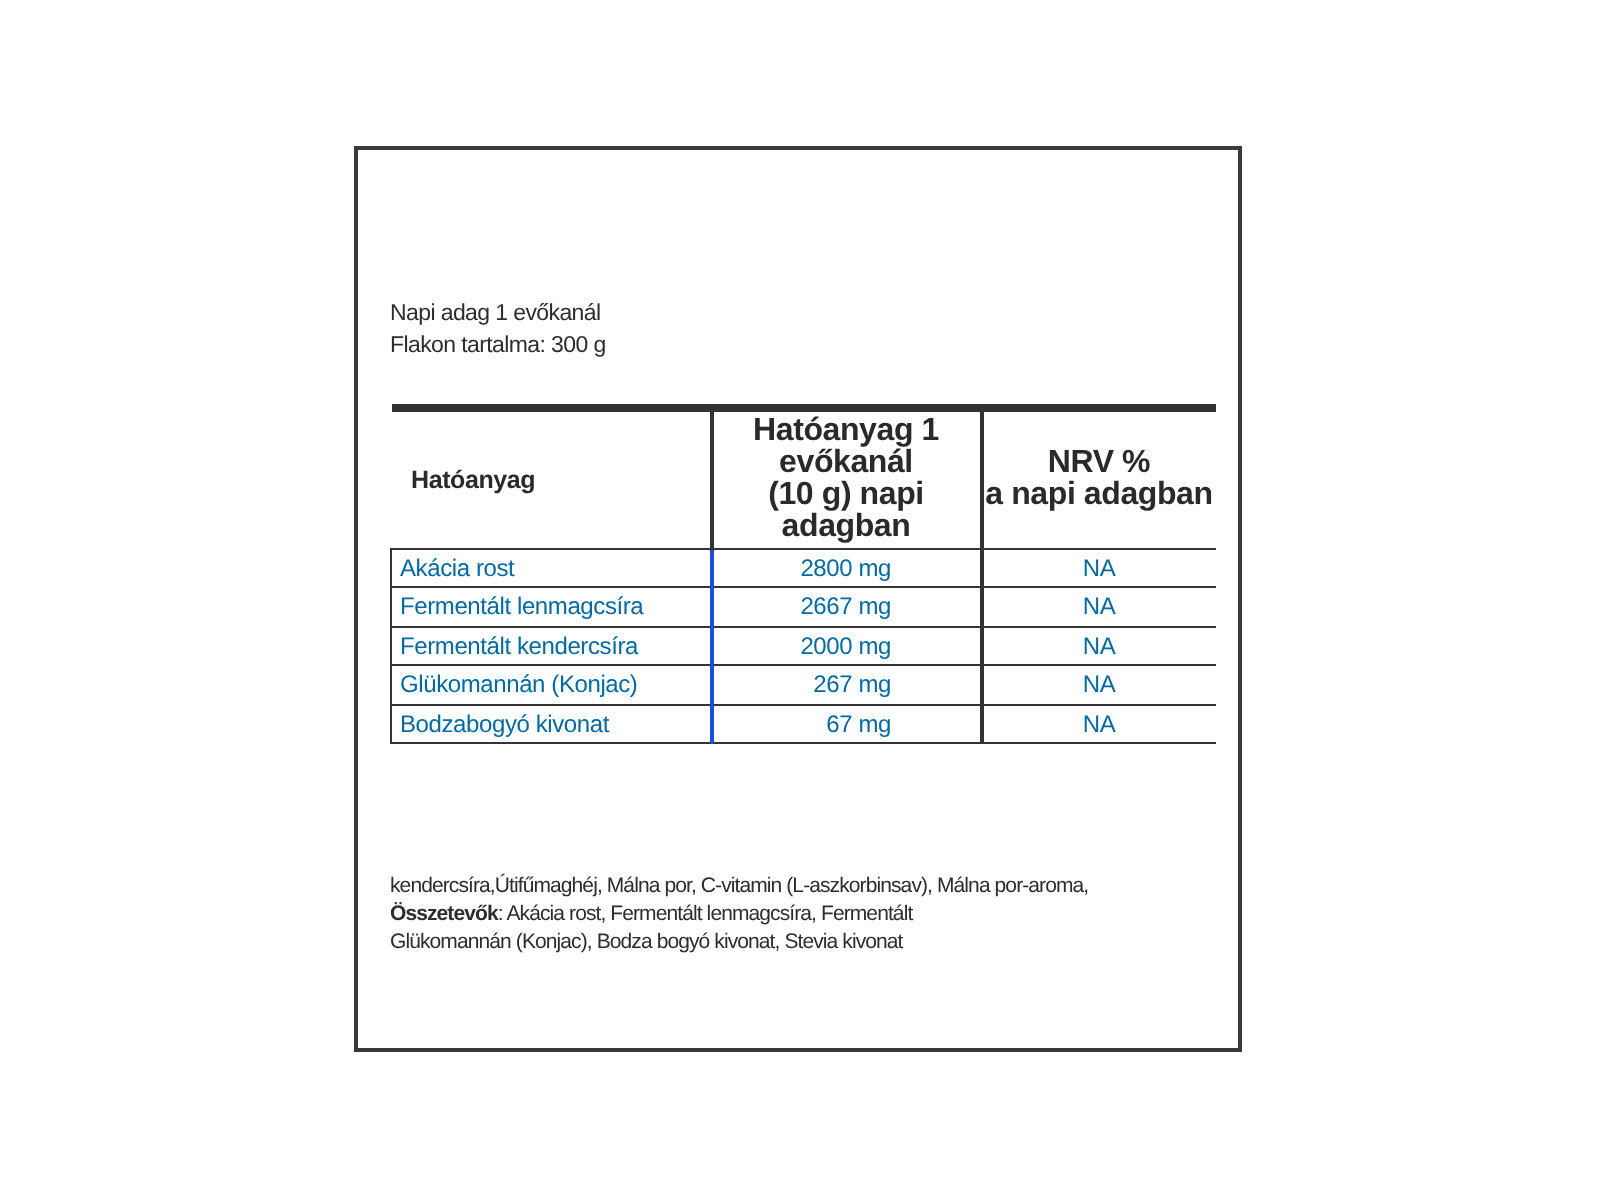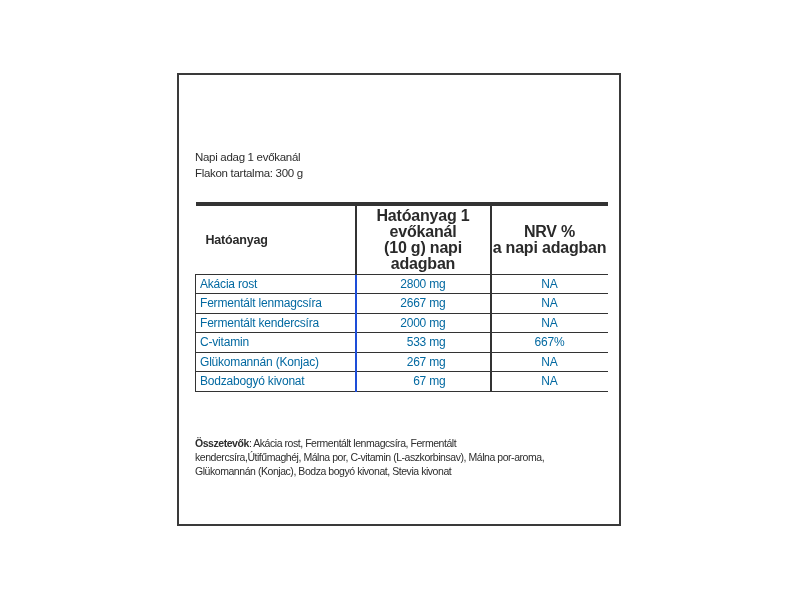--- a/index.html
+++ b/index.html
@@ -153,34 +153,29 @@
       <td class="name">Fermentált lenmagcsíra</td>
       <td class="amount">2667 mg</td>
       <td class="nrv">NA</td>
     </tr>
     <tr>
       <td class="name">Fermentált kendercsíra</td>
       <td class="amount">2000 mg</td>
       <td class="nrv">NA</td>
     </tr>
     <tr>
-      <td class="name">C-vitamin</td>
-      <td class="amount">533 mg</td>
-      <td class="nrv">667%</td>
-    </tr>
-    <tr>
       <td class="name">Glükomannán (Konjac)</td>
       <td class="amount">267 mg</td>
       <td class="nrv">NA</td>
     </tr>
     <tr>
       <td class="name">Bodzabogyó kivonat</td>
       <td class="amount">67 mg</td>
       <td class="nrv">NA</td>
     </tr>
   </tbody>
 </table>
 
 <div class="ingredients">
+  <div>kendercsíra,Útifűmaghéj, Málna por, C-vitamin (L-aszkorbinsav),  Málna por-aroma,</div>
   <div><span class="ing-label">Összetevők</span><span>: </span><span>Akácia rost, Fermentált lenmagcsíra, Fermentált</span></div>
-  <div>kendercsíra,Útifűmaghéj, Málna por, C-vitamin (L-aszkorbinsav),  Málna por-aroma,</div>
   <div>Glükomannán (Konjac), Bodza bogyó kivonat, Stevia kivonat</div>
 </div>
 
 </body></html>

